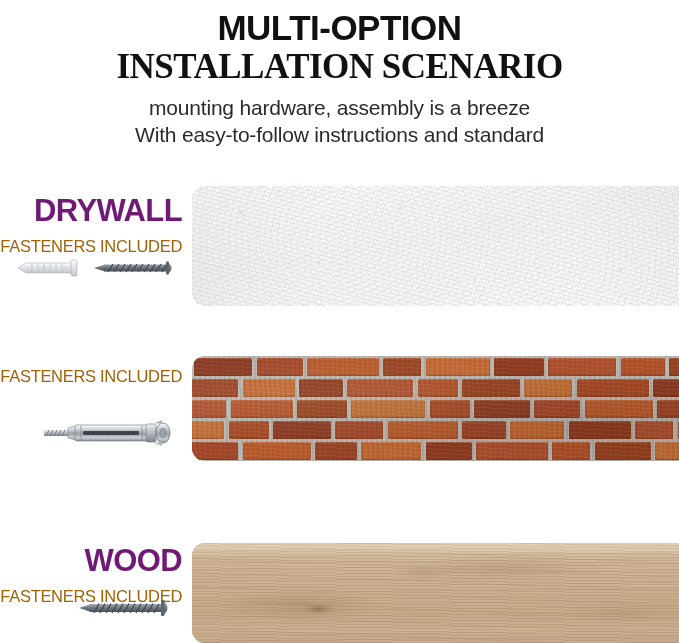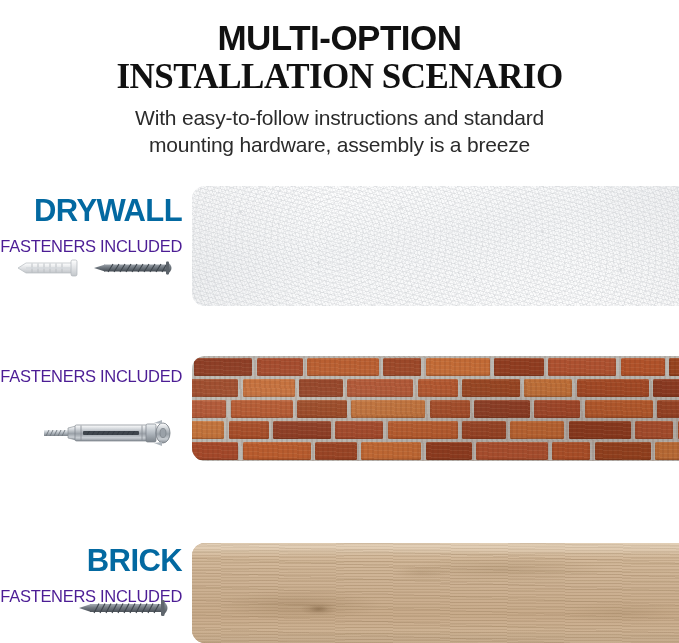--- a/index.html
+++ b/index.html
@@ -27,21 +27,21 @@
     width: 679px;
     text-align: center;
   }
   .title {
     font-size: 35px;
     font-weight: 700;
     color: #111111;
     letter-spacing: -0.5px;
     line-height: 1.12;
     margin: 0;
-    padding-top: 18px;
+    padding-top: 8px;
     white-space: nowrap;
   }
   .title-line-2 { display: block; font-family: Liberation Serif, serif; }
   .subtitle {
     margin: 0;
     padding-top: 9px;
     font-size: 21px;
     font-weight: 300;
     color: #2b2b2b;
     line-height: 1.25;
@@ -62,29 +62,29 @@
   .labels {
     position: absolute;
     left: 0;
     top: 0;
     width: 182px;
     text-align: right;
   }
   .mat-name {
     font-size: 31px;
     font-weight: 700;
-    color: #0369a1;
+    color: #701a75;
     letter-spacing: -0.6px;
     line-height: 1;
     white-space: nowrap;
   }
   .mat-sub {
     font-size: 16.5px;
     font-weight: 400;
-    color: #4c1d95;
+    color: #a16207;
     letter-spacing: -0.3px;
     line-height: 1;
     white-space: nowrap;
   }
   .sec-drywall .mat-name { padding-top: 9px; }
   .sec-drywall .mat-sub  { padding-top: 12px; }
   .sec-brick   .mat-name { padding-top: 5px; }
   .sec-brick   .mat-sub  { padding-top: 12px; }
   .sec-wood    .mat-name { padding-top: 2px; }
   .sec-wood    .mat-sub  { padding-top: 12px; }
@@ -228,22 +228,22 @@
 <body>
 
 <div id="page">
 
   <div class="header">
     <h1 class="title">
       <span>MULTI-OPTION</span>
       <span class="title-line-2">INSTALLATION SCENARIO</span>
     </h1>
     <p class="subtitle">
+      <span>mounting hardware, assembly is a breeze</span>
       <span>With easy-to-follow instructions and standard</span>
-      <span>mounting hardware, assembly is a breeze</span>
     </p>
   </div>
 
   <div class="section sec-drywall">
     <div class="labels">
       <div class="mat-name">DRYWALL</div>
       <div class="mat-sub">FASTENERS INCLUDED</div>
     </div>
     <div class="fasteners">
       
@@ -368,21 +368,21 @@
           <div class="brick-row" style="top: 21px; margin-left: -26px;"><span class="brick" style="width: 70px; background: rgb(154, 69, 38);"></span><span class="brick" style="width: 52px; background: rgb(194, 106, 53);"></span><span class="brick" style="width: 44px; background: rgb(143, 60, 32);"></span><span class="brick" style="width: 66px; background: rgb(173, 81, 48);"></span><span class="brick" style="width: 40px; background: rgb(176, 82, 42);"></span><span class="brick" style="width: 58px; background: rgb(150, 66, 31);"></span><span class="brick" style="width: 48px; background: rgb(192, 112, 56);"></span><span class="brick" style="width: 72px; background: rgb(164, 74, 38);"></span><span class="brick" style="width: 38px; background: rgb(139, 58, 34);"></span></div>
           <div class="brick-row" style="top: 42px; margin-left: -12px;"><span class="brick" style="width: 44px; background: rgb(173, 81, 48);"></span><span class="brick" style="width: 62px; background: rgb(176, 82, 42);"></span><span class="brick" style="width: 50px; background: rgb(150, 66, 31);"></span><span class="brick" style="width: 74px; background: rgb(192, 112, 56);"></span><span class="brick" style="width: 40px; background: rgb(164, 74, 38);"></span><span class="brick" style="width: 56px; background: rgb(139, 58, 34);"></span><span class="brick" style="width: 46px; background: rgb(163, 72, 42);"></span><span class="brick" style="width: 68px; background: rgb(184, 92, 46);"></span><span class="brick" style="width: 52px; background: rgb(154, 69, 38);"></span></div>
           <div class="brick-row" style="top: 63px; margin-left: -34px;"><span class="brick" style="width: 64px; background: rgb(192, 112, 56);"></span><span class="brick" style="width: 40px; background: rgb(164, 74, 38);"></span><span class="brick" style="width: 58px; background: rgb(139, 58, 34);"></span><span class="brick" style="width: 48px; background: rgb(163, 72, 42);"></span><span class="brick" style="width: 70px; background: rgb(184, 92, 46);"></span><span class="brick" style="width: 44px; background: rgb(154, 69, 38);"></span><span class="brick" style="width: 54px; background: rgb(194, 106, 53);"></span><span class="brick" style="width: 62px; background: rgb(143, 60, 32);"></span><span class="brick" style="width: 38px; background: rgb(173, 81, 48);"></span><span class="brick" style="width: 66px; background: rgb(176, 82, 42);"></span></div>
           <div class="brick-row" style="top: 84px; margin-left: -8px;"><span class="brick" style="width: 52px; background: rgb(163, 72, 42);"></span><span class="brick" style="width: 68px; background: rgb(184, 92, 46);"></span><span class="brick" style="width: 42px; background: rgb(154, 69, 38);"></span><span class="brick" style="width: 60px; background: rgb(194, 106, 53);"></span><span class="brick" style="width: 46px; background: rgb(143, 60, 32);"></span><span class="brick" style="width: 72px; background: rgb(173, 81, 48);"></span><span class="brick" style="width: 38px; background: rgb(176, 82, 42);"></span><span class="brick" style="width: 56px; background: rgb(150, 66, 31);"></span><span class="brick" style="width: 50px; background: rgb(192, 112, 56);"></span></div>
         </div>
     </div>
   </div>
 
   <div class="section sec-wood">
     <div class="labels">
-      <div class="mat-name">BRICK</div>
+      <div class="mat-name">WOOD</div>
       <div class="mat-sub">FASTENERS INCLUDED</div>
     </div>
     <div class="fasteners">
       <svg class="fast-svg" width="105" height="26" viewBox="0 0 105 26">
         <defs>
           <linearGradient id="wscrG" x1="0" y1="0" x2="0" y2="1">
             <stop offset="0%" stop-color="#a5acb3"></stop>
             <stop offset="45%" stop-color="#737a81"></stop>
             <stop offset="100%" stop-color="#4a5158"></stop>
           </linearGradient>

